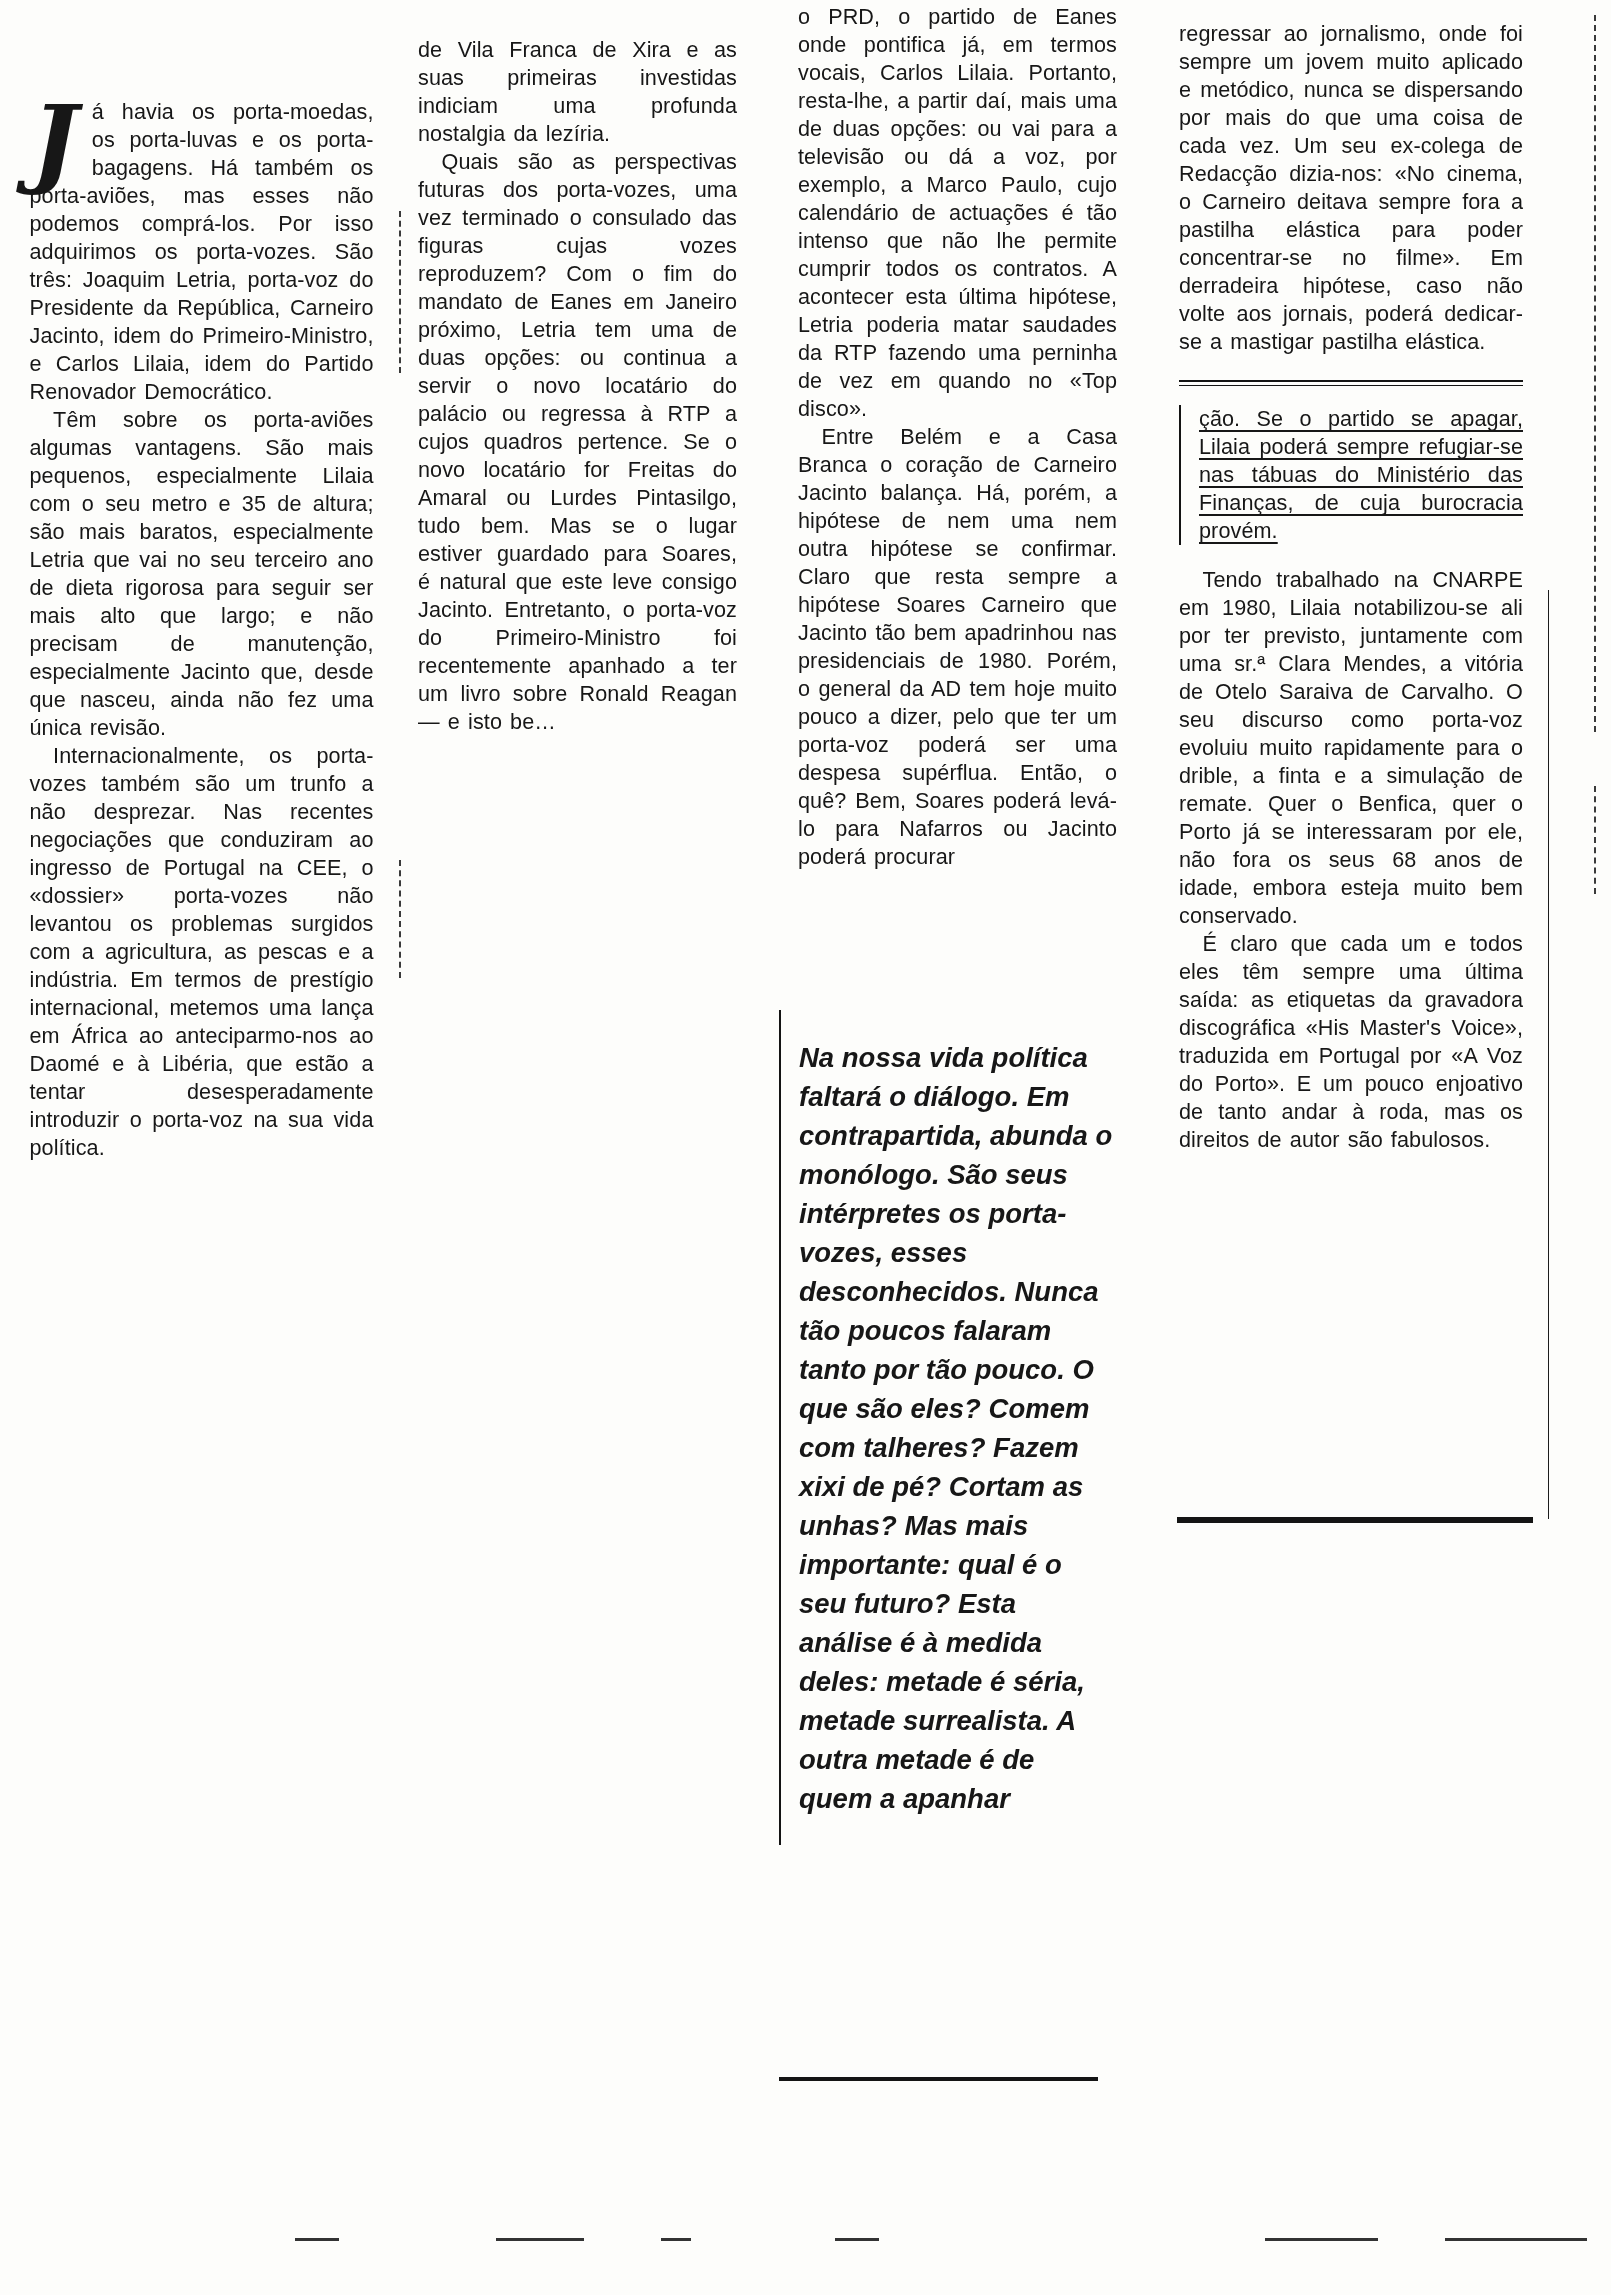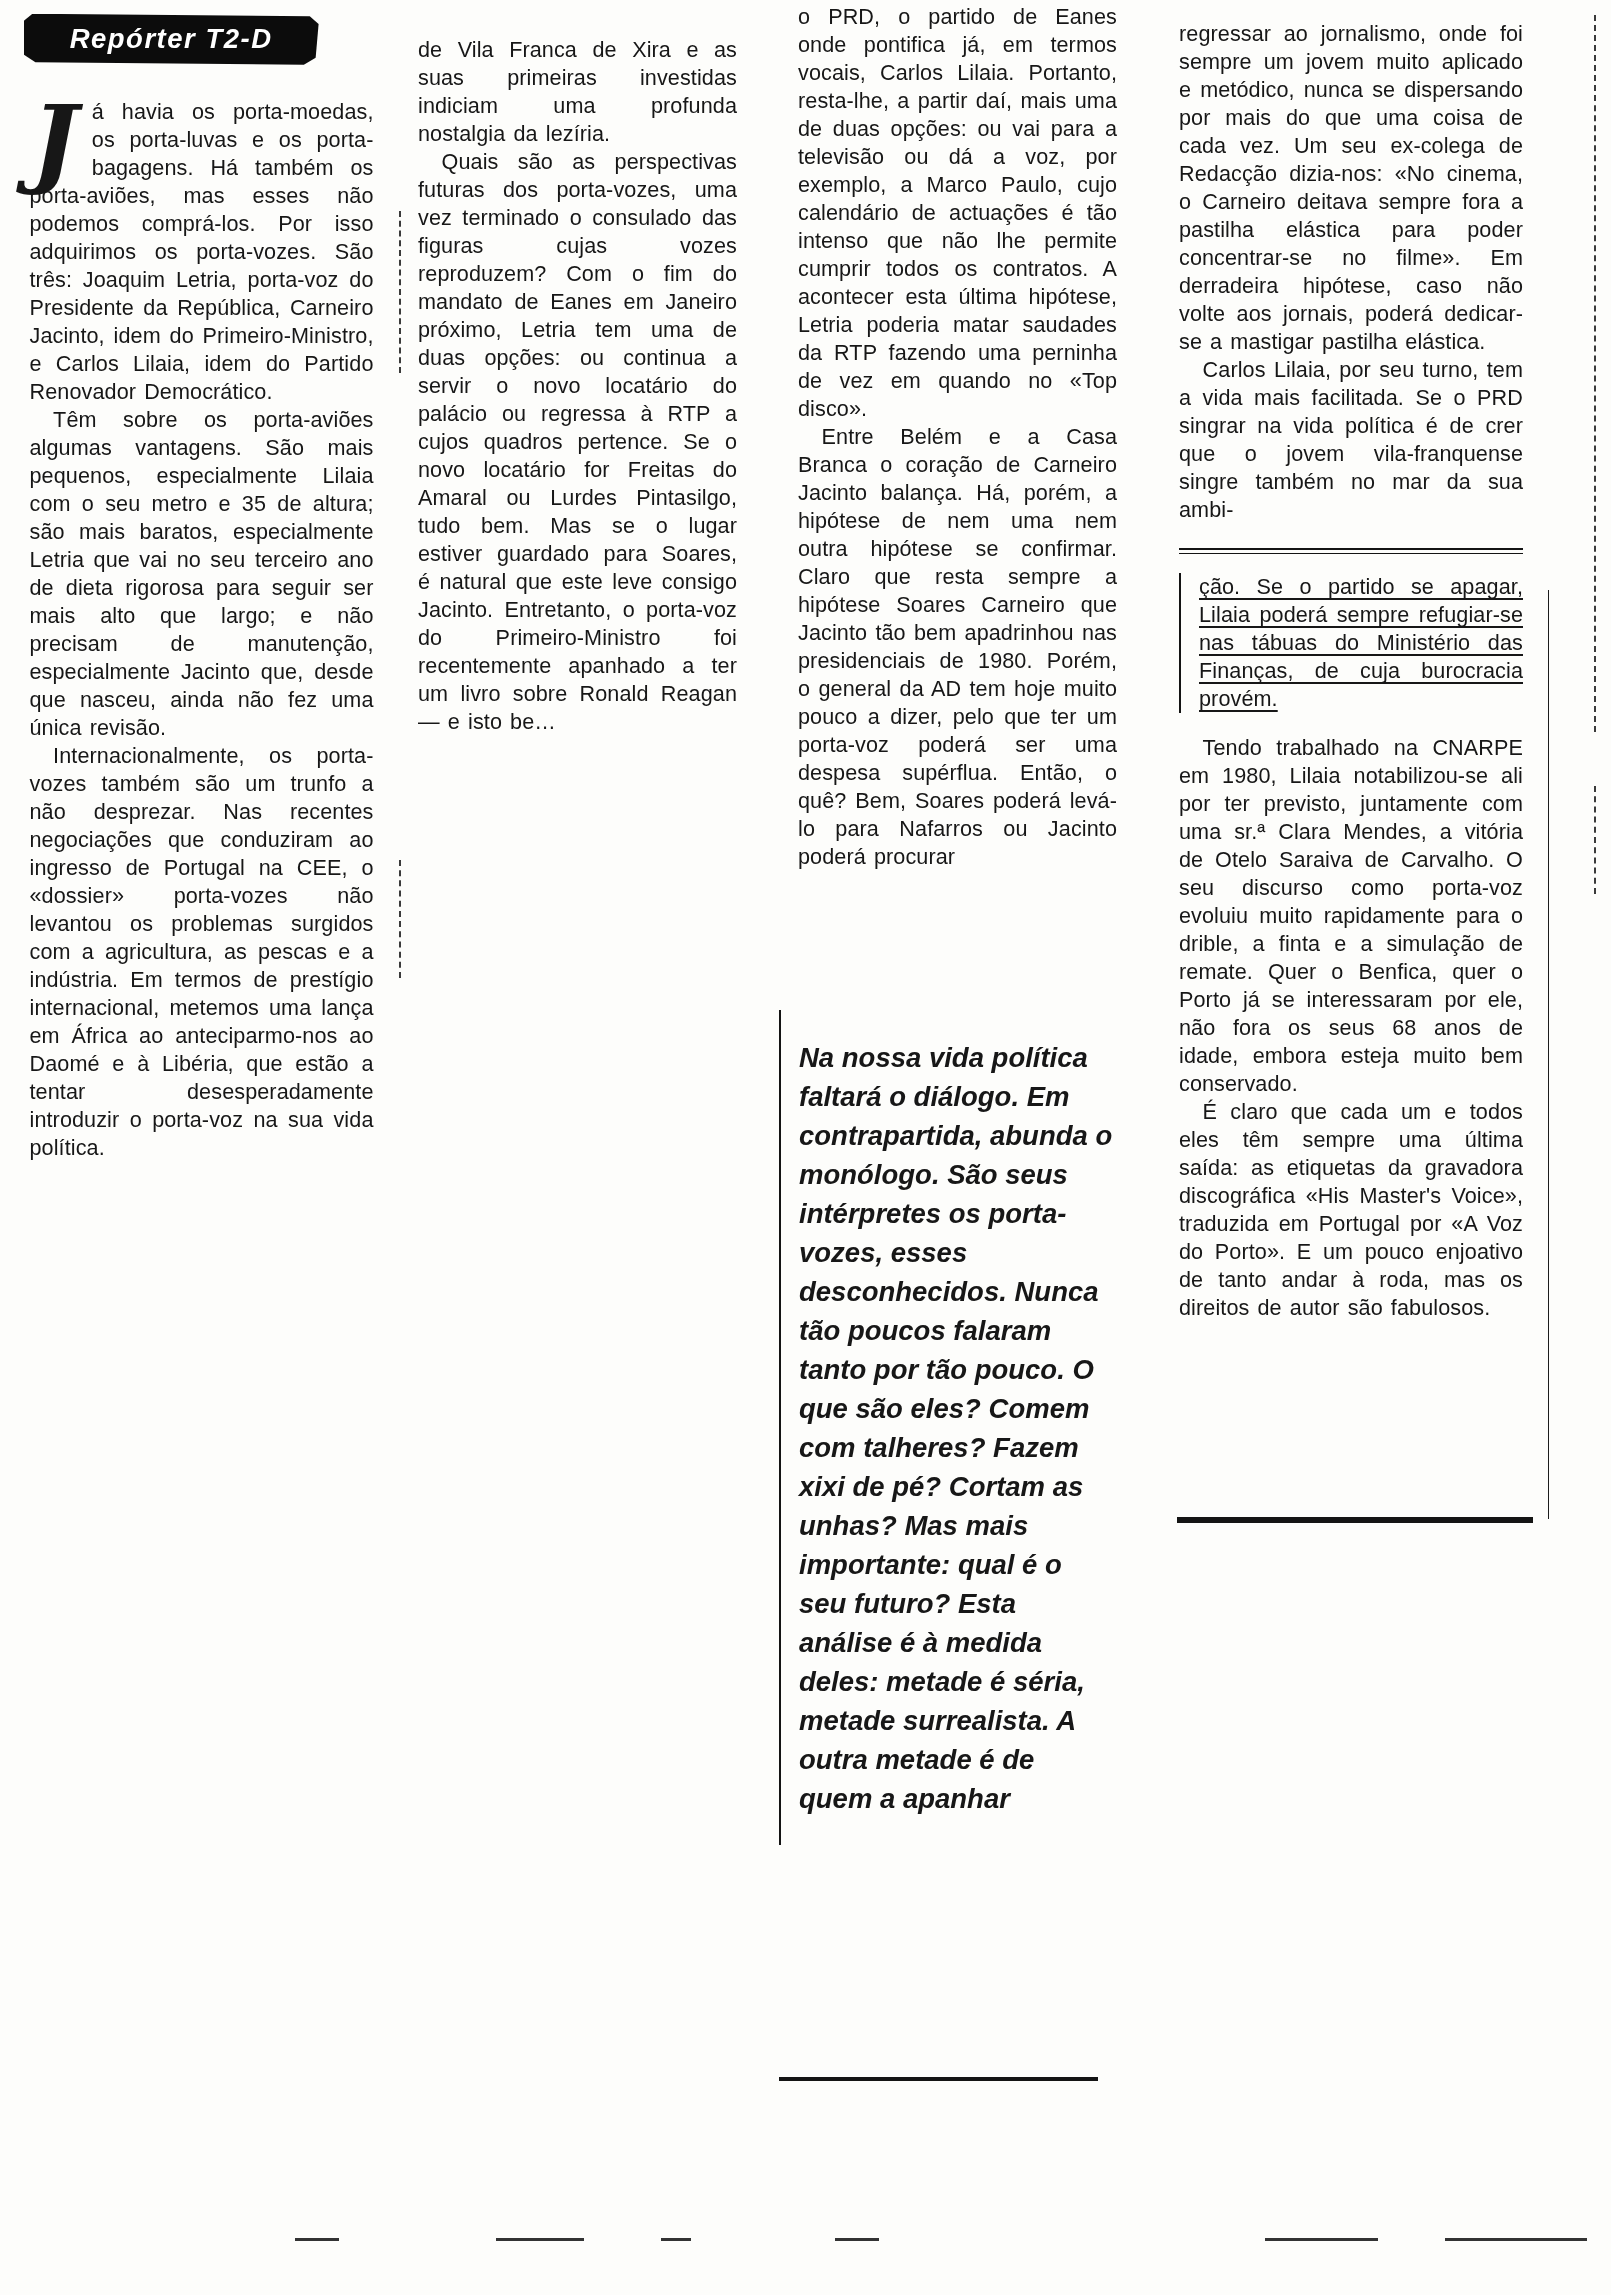--- a/index.html
+++ b/index.html
@@ -87,23 +87,20 @@
   .rule { position: absolute; background: #141414; }
   .vline { position: absolute; width: 0; border-left: 1.5px solid #1c1c1c; }
   .vdash { position: absolute; width: 0; border-left: 2px dashed #3a3a3a; }
   .hdash { position: absolute; height: 2.5px; background: #333333; }
 </style>
 </head>
 <body>
 
 <div class="page">
 
-  <div class="masthead">
-    <span>Repórter T2-D</span>
-  </div>
 
   <section class="col col1">
     <p class="no-indent">
       <span class="dropcap">J</span><span>á havia os porta-moedas, os porta-luvas e os porta-bagagens. Há também os porta-aviões, mas esses não podemos comprá-los. Por isso adquirimos os porta-vozes. São três: Joaquim Letria, porta-voz do Presidente da República, Carneiro Jacinto, idem do Primeiro-Ministro, e Carlos Lilaia, idem do Partido Renovador Democrático.</span>
     </p>
     <p class="indent">Têm sobre os porta-aviões algumas vantagens. São mais pequenos, especialmente Lilaia com o seu metro e 35 de altura; são mais baratos, especialmente Letria que vai no seu terceiro ano de dieta rigorosa para seguir ser mais alto que largo; e não precisam de manutenção, especialmente Jacinto que, desde que nasceu, ainda não fez uma única revisão.</p>
     <p class="indent">Internacionalmente, os porta-vozes também são um trunfo a não desprezar. Nas recentes negociações que conduziram ao ingresso de Portugal na CEE, o «dossier» porta-vozes não levantou os problemas surgidos com a agricultura, as pescas e a indústria. Em termos de prestígio internacional, metemos uma lança em África ao anteciparmo-nos ao Daomé e à Libéria, que estão a tentar desesperadamente introduzir o porta-voz na sua vida política.</p>
   </section>
 
   <section class="col col2">
@@ -116,21 +113,20 @@
     <p class="indent">Entre Belém e a Casa Branca o coração de Carneiro Jacinto balança. Há, porém, a hipótese de nem uma nem outra hipótese se confirmar. Claro que resta sempre a hipótese Soares Carneiro que Jacinto tão bem apadrinhou nas presidenciais de 1980. Porém, o general da AD tem hoje muito pouco a dizer, pelo que ter um porta-voz poderá ser uma despesa supérflua. Então, o quê? Bem, Soares poderá levá-lo para Nafarros ou Jacinto poderá procurar</p>
   </section>
 
   <aside class="pullquote">
     <p class="no-indent">Na nossa vida política faltará o diálogo. Em contrapartida, abunda o monólogo. São seus intérpretes os porta-vozes, esses desconhecidos. Nunca tão poucos falaram tanto por tão pouco. O que são eles? Comem com talheres? Fazem xixi de pé? Cortam as unhas? Mas mais importante: qual é o seu futuro? Esta análise é à medida deles: metade é séria, metade surrealista. A outra metade é de quem a apanhar</p>
   </aside>
   <div class="rule" style="left:779px; top:2077px; width:319px; height:4.4px;"></div>
 
   <section class="col col4">
     <p class="no-indent">regressar ao jornalismo, onde foi sempre um jovem muito aplicado e metódico, nunca se dispersando por mais do que uma coisa de cada vez. Um seu ex-colega de Redacção dizia-nos: «No cinema, o Carneiro deitava sempre fora a pastilha elástica para poder concentrar-se no filme». Em derradeira hipótese, caso não volte aos jornais, poderá dedicar-se a mastigar pastilha elástica.</p>
-    <p class="indent">Carlos Lilaia, por seu turno, tem a vida mais facilitada. Se o PRD singrar na vida política é de crer que o jovem vila-franquense singre também no mar da sua ambi-</p>
     <div class="double-rule"></div>
     <div class="inset">
       <p class="no-indent underlined">ção. Se o partido se apagar, Lilaia poderá sempre refugiar-se nas tábuas do Ministério das Finanças, de cuja burocracia provém.</p>
     </div>
     <p class="indent">Tendo trabalhado na CNARPE em 1980, Lilaia notabilizou-se ali por ter previsto, juntamente com uma sr.ª Clara Mendes, a vitória de Otelo Saraiva de Carvalho. O seu discurso como porta-voz evoluiu muito rapidamente para o drible, a finta e a simulação de remate. Quer o Benfica, quer o Porto já se interessaram por ele, não fora os seus 68 anos de idade, embora esteja muito bem conservado.</p>
     <p class="indent">É claro que cada um e todos eles têm sempre uma última saída: as etiquetas da gravadora discográfica «His Master's Voice», traduzida em Portugal por «A Voz do Porto». E um pouco enjoativo de tanto andar à roda, mas os direitos de autor são fabulosos.</p>
   </section>
 
   <div class="vline" style="left:1548px; top:590px; height:929px;"></div>
   <div class="rule" style="left:1177px; top:1517px; width:356px; height:5.9px;"></div>

